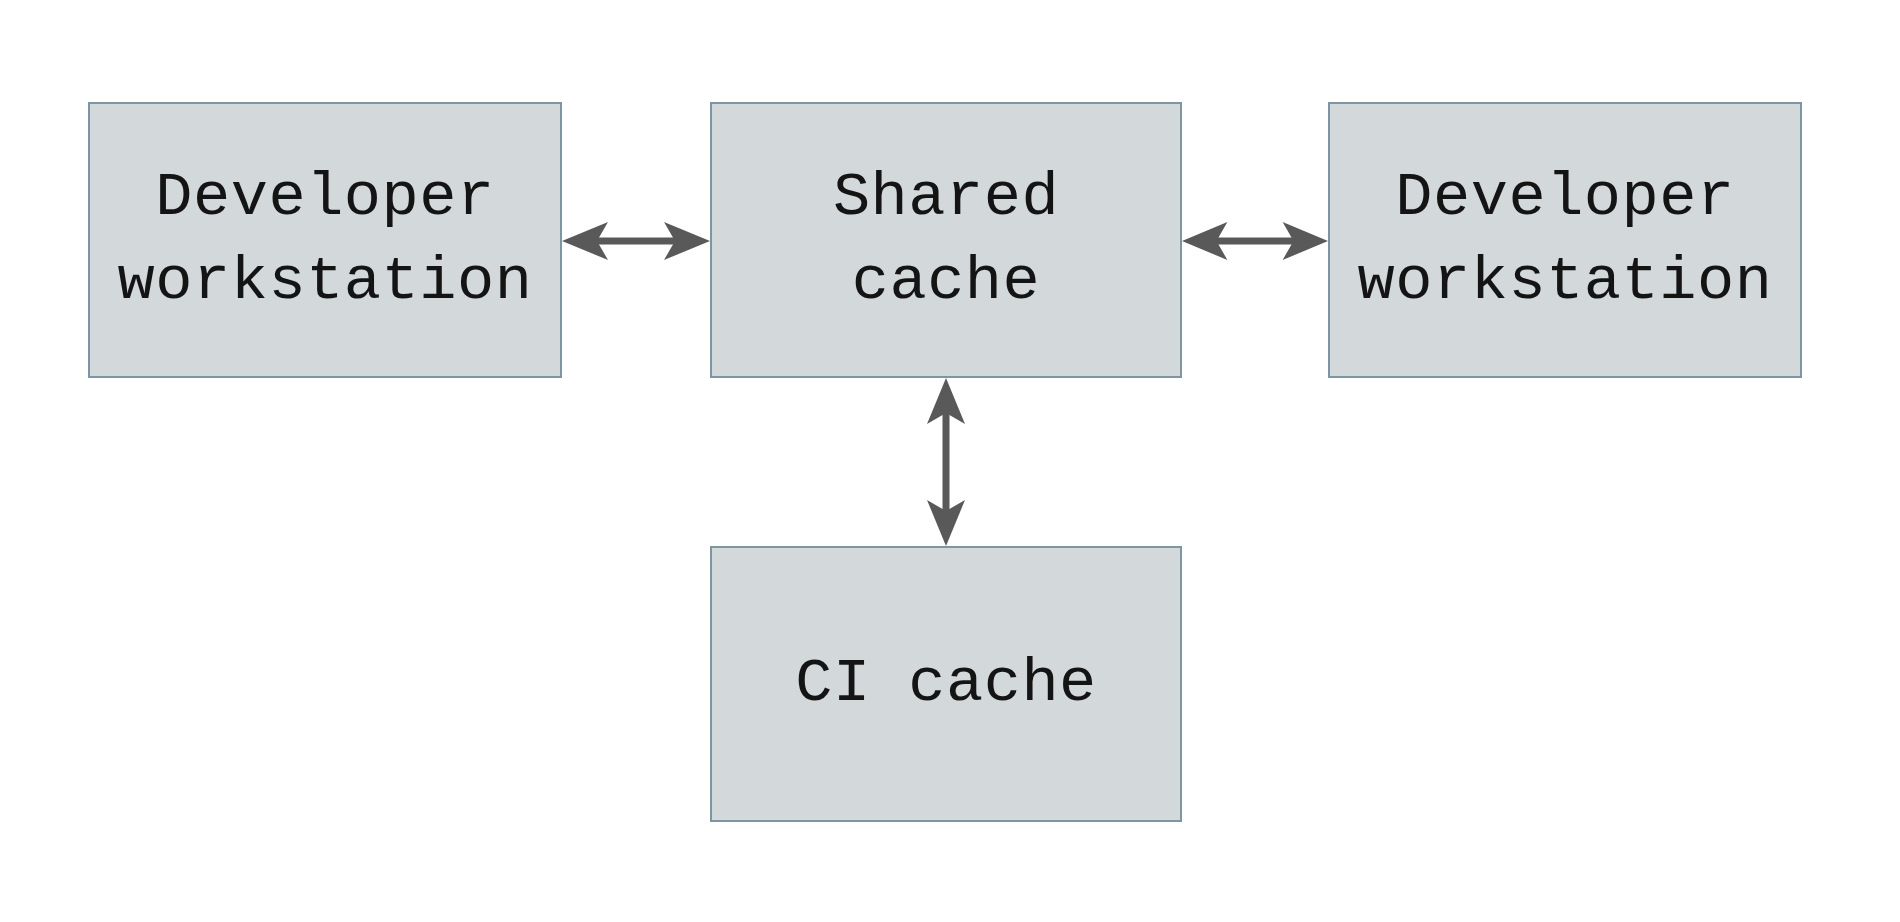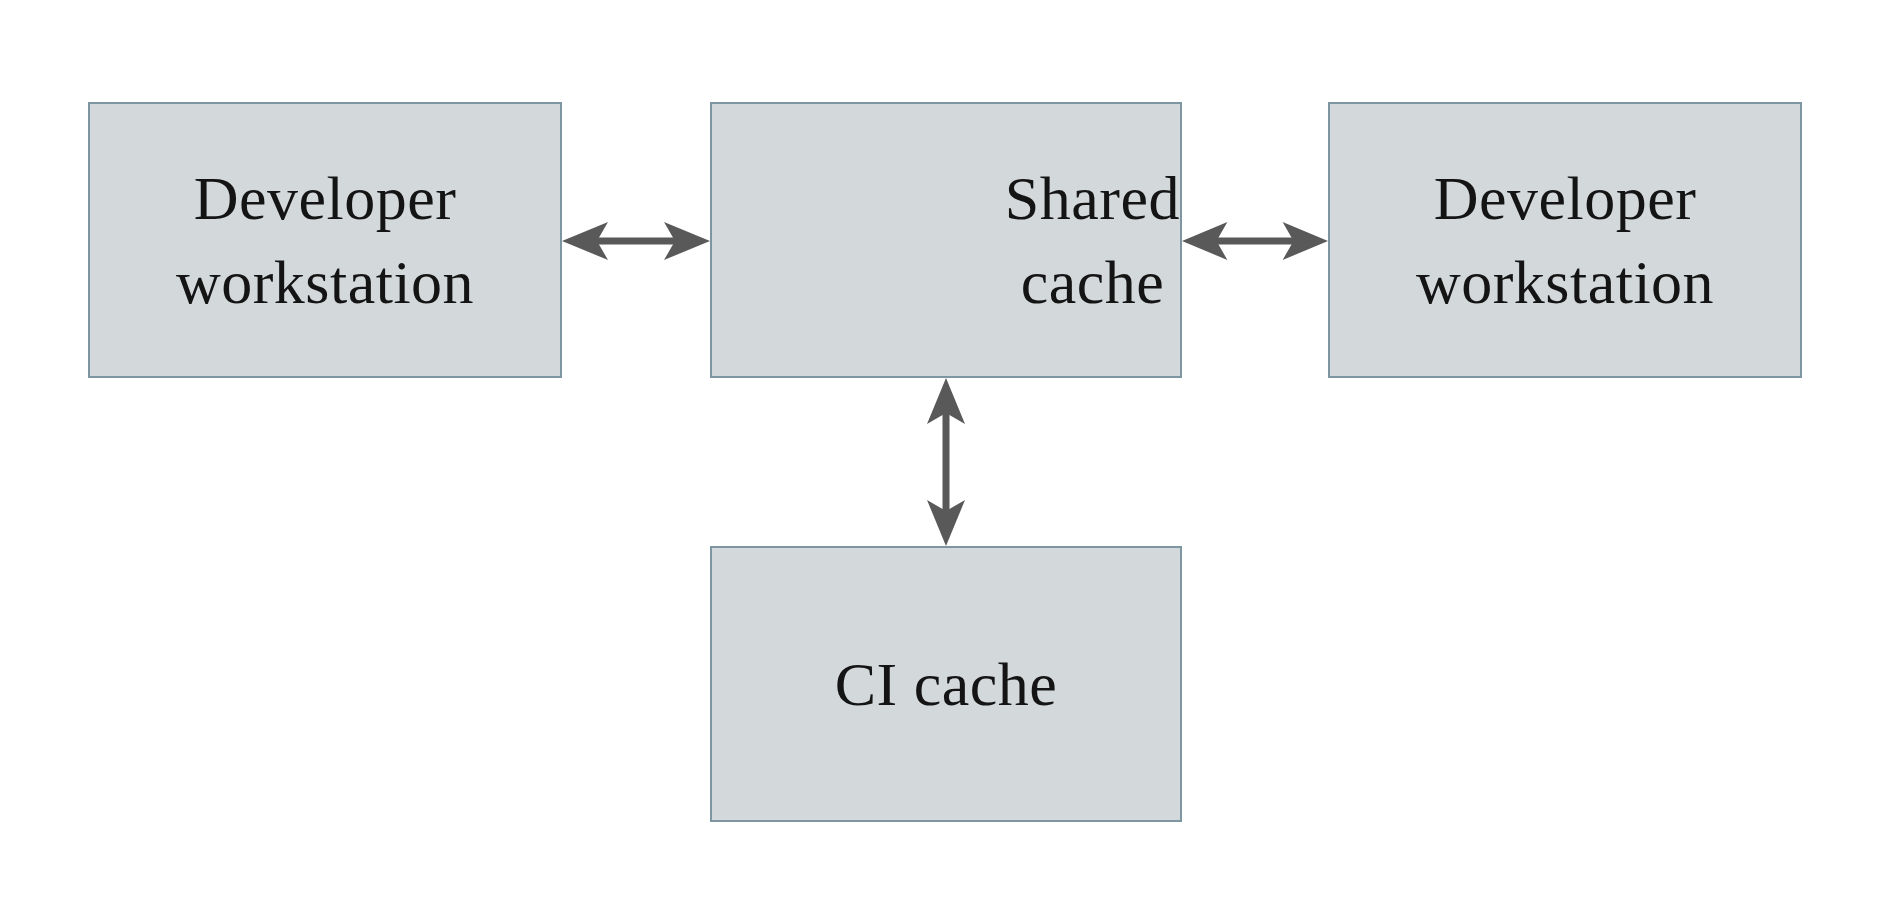--- a/index.html
+++ b/index.html
@@ -5,21 +5,21 @@
   html, body {
     margin: 0;
     padding: 0;
     background: #ffffff;
   }
   .canvas {
     position: relative;
     width: 1900px;
     height: 922px;
     background: var(--background, #ffffff);
-    font-family: Liberation Serif, serif;
+    font-family: Liberation Mono, monospace;
     overflow: hidden;
   }
   .node {
     position: absolute;
     box-sizing: border-box;
     background: var(--node-fill, #d3d9db);
     border: 2px solid var(--node-border, #7e96a1);
     display: flex;
     align-items: center;
     justify-content: center;
@@ -27,21 +27,21 @@
   .node-label {
     white-space: pre-line;
     text-align: center;
     font-size: 62px;
     line-height: 84px;
     color: var(--text, #141414);
     letter-spacing: 0.5px;
   }
   
   .node-dev-left    { left: 88px;   top: 102px; width: 474px; height: 276px; }
-  .node-shared      { left: 710px;  top: 102px; width: 472px; height: 276px; justify-content: flex-end; }
+  .node-shared      { left: 710px;  top: 102px; width: 472px; height: 276px; }
   .node-dev-right   { left: 1328px; top: 102px; width: 474px; height: 276px; }
   .node-ci          { left: 710px;  top: 546px; width: 472px; height: 276px; }
 
   .arrow {
     position: absolute;
     color: var(--arrow, #595959);
   }
   .arrow-h-left  { left: 562px;  top: 209px; width: 148px; height: 64px; }
   .arrow-h-right { left: 1182px; top: 209px; width: 146px; height: 64px; }
   .arrow-v       { left: 914px;  top: 378px; width: 64px;  height: 168px; }

